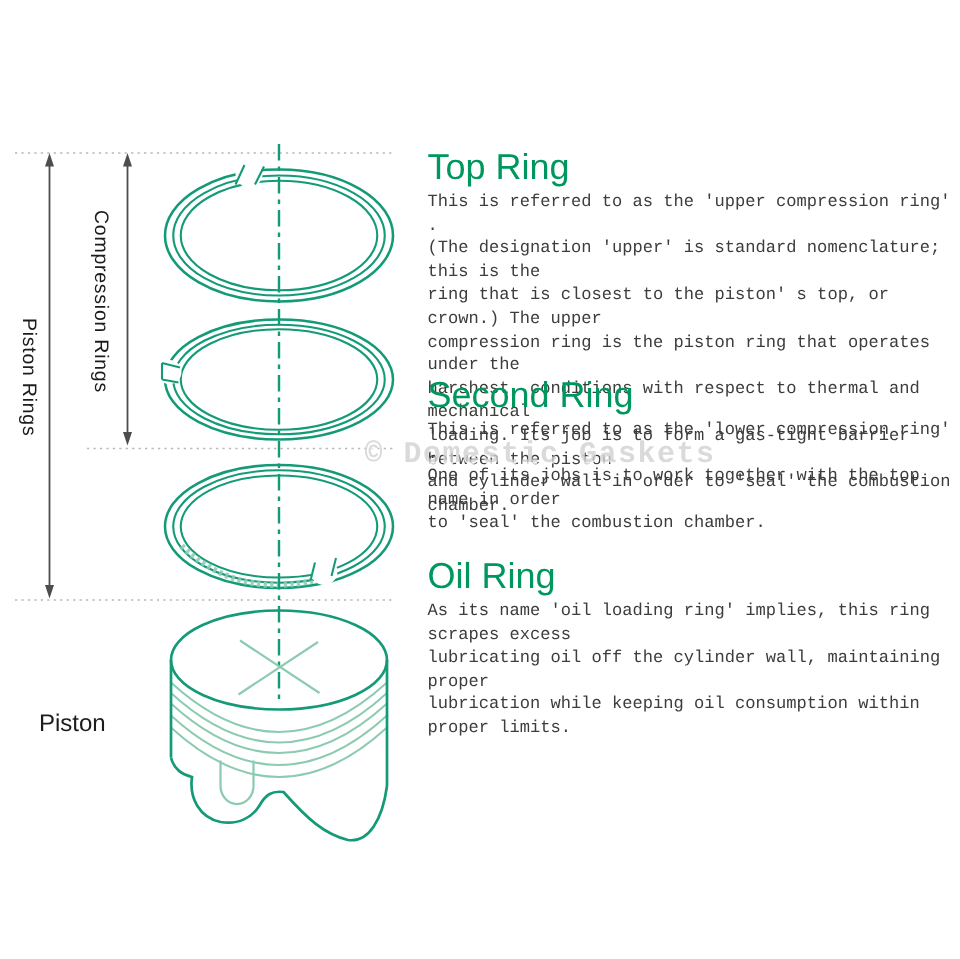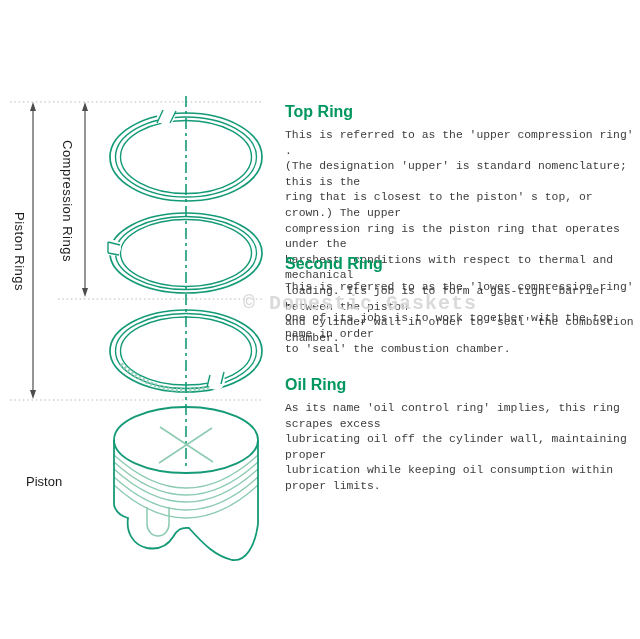--- a/index.html
+++ b/index.html
@@ -21,32 +21,32 @@
     color:#1c1c1c;
     letter-spacing:0.5px;
     white-space:nowrap;
     z-index:2;
   }
   .vlabel.piston-rings{left:10px;top:102px;height:298px;width:17px;}
   .vlabel.compression-rings{left:58px;top:102px;height:197px;width:17px;}
 
   .hlabel{
     position:absolute;
-    font-size:13px;
+    font-size:16px;
     color:#1c1c1c;
     z-index:2;
   }
   .hlabel.piston{left:26px;top:474px;}
 
   .section{position:absolute;left:285px;width:356px;z-index:2;}
   .section h2{
     margin:0;
-    font-size:16px;
+    font-size:24px;
     line-height:24px;
-    font-weight:bold;
+    font-weight:normal;
     color:#00975f;
   }
   .section p{
     margin:4px 0 0 0;
     font-size:11.4px;
     line-height:15.6px;
     color:#3d3d3d;
     white-space:pre-wrap;
     font-family:Liberation Mono, monospace;
   }
@@ -164,20 +164,20 @@
 
   <div class="section second-ring">
     <h2>Second Ring</h2>
     <p>This is referred to as the 'lower compression ring' .
 One of its jobs is to work together with the top name in order
 to 'seal' the combustion chamber.</p>
   </div>
 
   <div class="section oil-ring">
     <h2>Oil Ring</h2>
-    <p>As its name 'oil control ring' implies, this ring scrapes excess
+    <p>As its name 'oil loading ring' implies, this ring scrapes excess
 lubricating oil off the cylinder wall, maintaining proper
 lubrication while keeping oil consumption within proper limits.</p>
   </div>
 
   <div class="watermark">© Domestic Gaskets</div>
 
 </div>
 
 </body></html>

